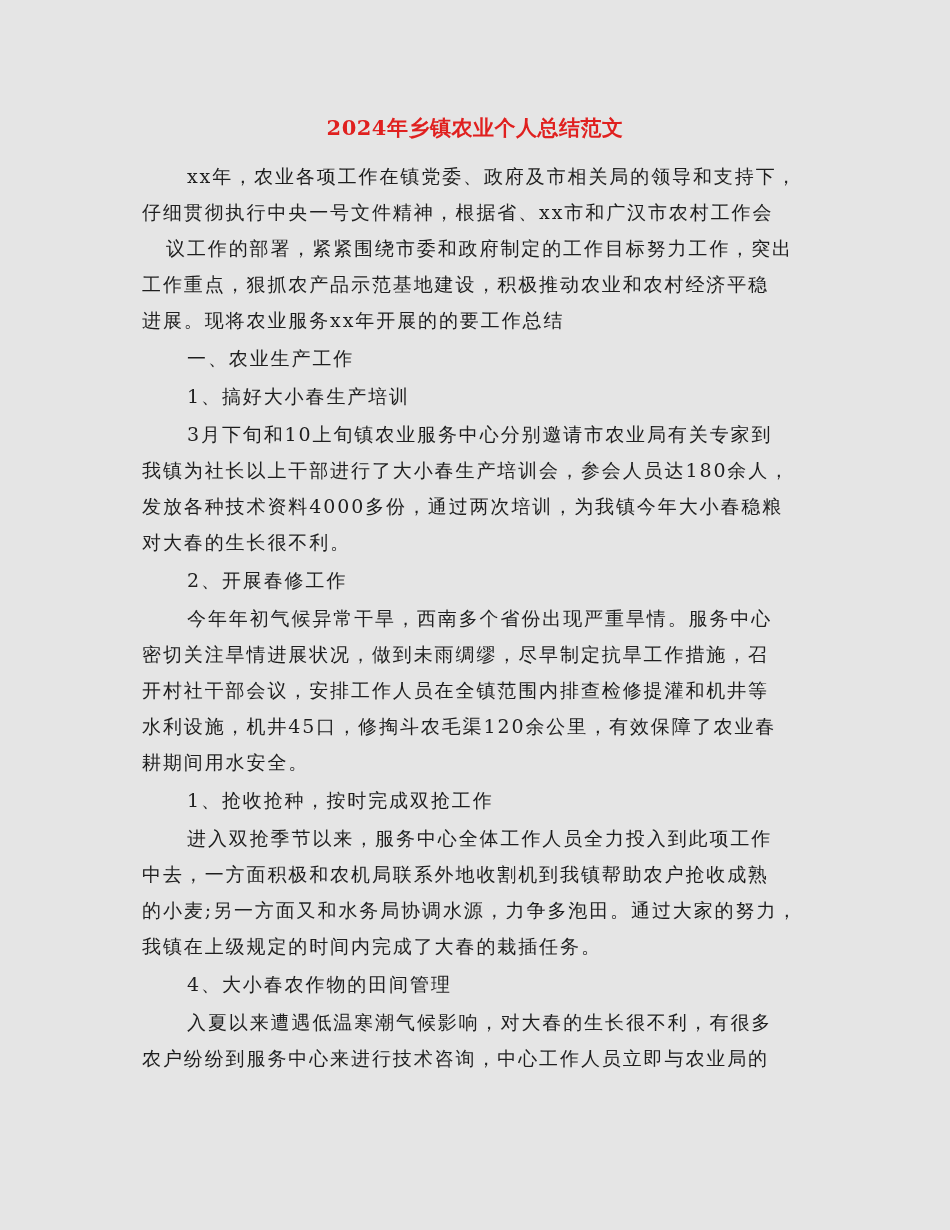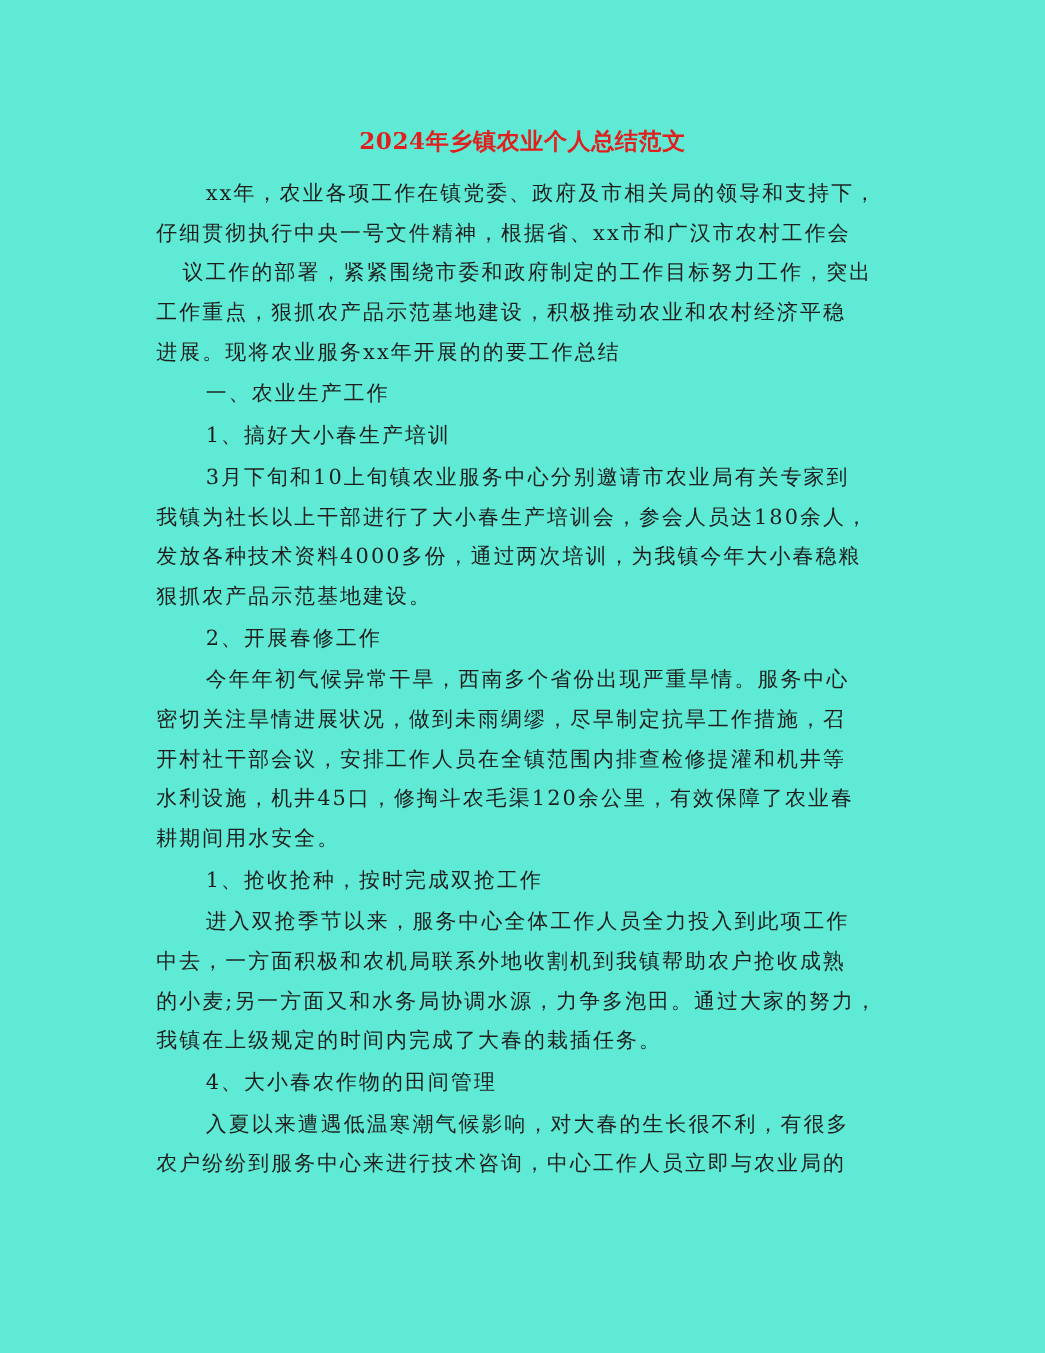--- a/index.html
+++ b/index.html
@@ -14,21 +14,21 @@
       overflow: hidden;
       font-family: "DejaVu Serif", "Liberation Serif", serif;
       color: #1a1a1a;
     }
     .page {
       position: absolute;
       left: 0;
       top: 0;
       width: 950px;
       height: 1230px;
-      background: #5eead4;
+      background: #e5e5e5;
     }
     .title {
       position: absolute;
       top: 113px;
       left: 0;
       width: 950px;
       text-align: center;
       font-size: 21px;
       font-weight: bold;
       color: #e0201f;
@@ -57,21 +57,21 @@
       <div class="line indent" style="top: 161px;">xx年，农业各项工作在镇党委、政府及市相关局的领导和支持下，</div>
       <div class="line" style="top: 197px;">仔细贯彻执行中央一号文件精神，根据省、xx市和广汉市农村工作会</div>
       <div class="line" style="top: 233px; margin-left: 24px;">议工作的部署，紧紧围绕市委和政府制定的工作目标努力工作，突出</div>
       <div class="line" style="top: 269px;">工作重点，狠抓农产品示范基地建设，积极推动农业和农村经济平稳</div>
       <div class="line" style="top: 305px;">进展。现将农业服务xx年开展的的要工作总结</div>
       <div class="line indent" style="top: 343px;">一、农业生产工作</div>
       <div class="line indent" style="top: 381px;">1、搞好大小春生产培训</div>
       <div class="line indent" style="top: 419px;">3月下旬和10上旬镇农业服务中心分别邀请市农业局有关专家到</div>
       <div class="line" style="top: 455px;">我镇为社长以上干部进行了大小春生产培训会，参会人员达180余人，</div>
       <div class="line" style="top: 491px; text-align: center;">发放各种技术资料4000多份，通过两次培训，为我镇今年大小春稳粮</div>
-      <div class="line" style="top: 527px;">狠抓农产品示范基地建设。</div>
+      <div class="line" style="top: 527px;">对大春的生长很不利。</div>
       <div class="line indent" style="top: 565px;">2、开展春修工作</div>
       <div class="line indent" style="top: 603px;">今年年初气候异常干旱，西南多个省份出现严重旱情。服务中心</div>
       <div class="line" style="top: 639px;">密切关注旱情进展状况，做到未雨绸缪，尽早制定抗旱工作措施，召</div>
       <div class="line" style="top: 675px;">开村社干部会议，安排工作人员在全镇范围内排查检修提灌和机井等</div>
       <div class="line" style="top: 711px;">水利设施，机井45口，修掏斗农毛渠120余公里，有效保障了农业春</div>
       <div class="line" style="top: 747px;">耕期间用水安全。</div>
       <div class="line indent" style="top: 785px;">1、抢收抢种，按时完成双抢工作</div>
       <div class="line indent" style="top: 823px;">进入双抢季节以来，服务中心全体工作人员全力投入到此项工作</div>
       <div class="line" style="top: 859px;">中去，一方面积极和农机局联系外地收割机到我镇帮助农户抢收成熟</div>
       <div class="line" style="top: 895px;">的小麦;另一方面又和水务局协调水源，力争多泡田。通过大家的努力，</div>

